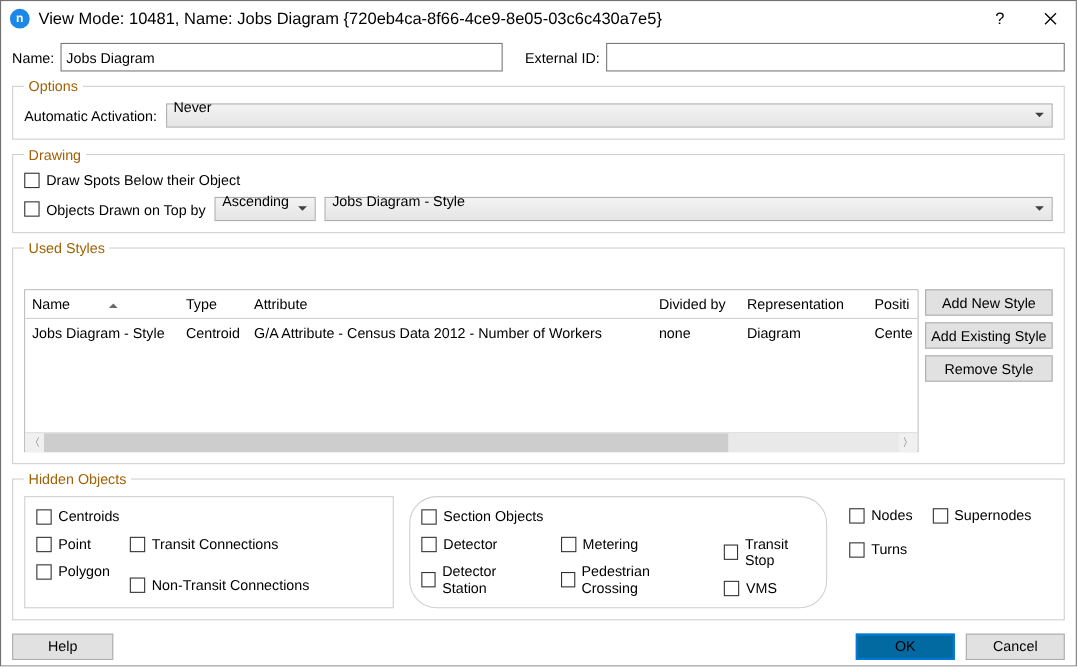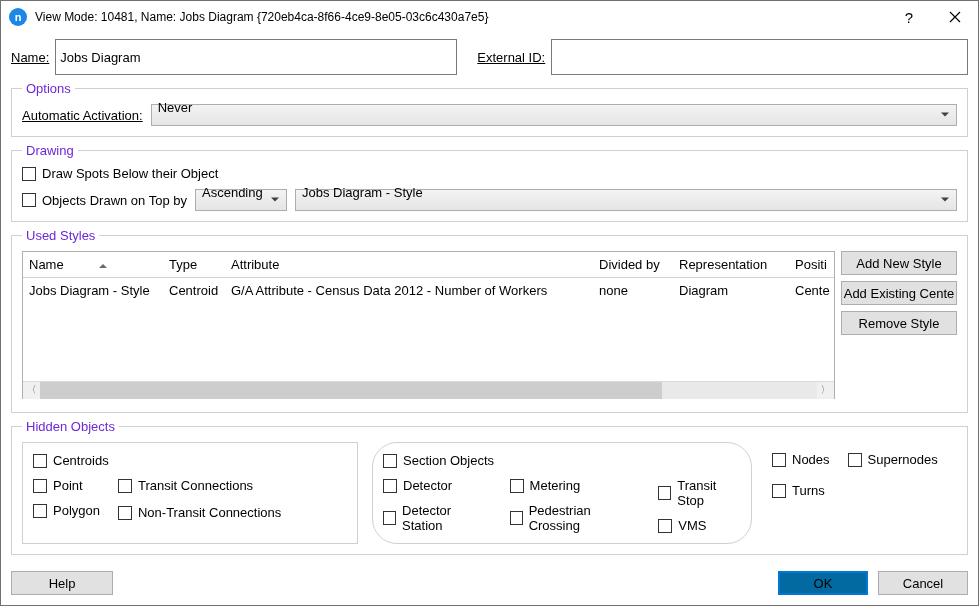--- a/index.html
+++ b/index.html
@@ -1,40 +1,40 @@
 <!DOCTYPE html>
 <html><head>
 <meta charset="utf-8">
 <style>
   * { box-sizing: border-box; font-family: "Segoe UI", Arial, sans-serif; font-size: 13px; }
   body { margin: 0; background: #fff; color: #000; }
   .window { width: 979px; height: 606px; border: 1px solid #707070; display: flex; flex-direction: column; }
 
   .titlebar { height: 32px; display: flex; align-items: center; padding: 0 0 0 8px; }
   .titlebar .app-icon { width: 18px; height: 18px; border-radius: 50%; background: #1b87e6; display: flex; align-items: center; justify-content: center; color: #fff; font-weight: 600; font-size: 11px; margin-right: 8px; }
-  .titlebar .title { flex: 1; font-size: 12px; }
+  .titlebar .title { flex: 1; font-size: 15px; }
   .titlebar .tb-btn { width: 46px; height: 32px; display: flex; align-items: center; justify-content: center; }
   .titlebar .tb-btn svg { width: 12px; height: 12px; stroke: #000; stroke-width: 1.2; fill: none; }
   .help-q { font-size: 15px; font-weight: 400; }
 
   .content { flex: 1; padding: 6px 10px 6px 10px; display: flex; flex-direction: column; gap: 6px; }
 
   .row { display: flex; align-items: center; gap: 6px; }
-  .label { white-space: nowrap; text-decoration: underline; }
+  .label { white-space: nowrap; }
   input[type="text"].tedit {
-    height: 36px; border: 1px solid #7a7a7a; padding: 1px 4px; background: #fff;
+    height: 26px; border: 1px solid #7a7a7a; padding: 1px 4px; background: #fff;
   }
   .name-row input.name { width: 402px; }
   .name-row .extid-label { margin-left: 14px; }
   .name-row input.extid { flex: 1; }
 
   fieldset.group {
     border: 1px solid #d0d0d0; margin: 0; padding: 8px 10px 10px 10px; position: relative;
   }
-  fieldset.group > legend { padding: 0 4px; color: #6d28d9; font-size: 13px; }
+  fieldset.group > legend { padding: 0 4px; color: #a16207; font-size: 13px; }
 
   .select {
     height: 22px; border: 1px solid #adadad; background: linear-gradient(#f3f3f3,#e5e5e5);
     display: flex; align-items: center; padding: 0 20px 16px 6px; position: relative;
   }
   .select::after {
     content: ""; position: absolute; right: 7px; top: 50%; transform: translateY(-30%);
     border: 4px solid transparent; border-top-color: #404040;
   }
 
@@ -44,21 +44,21 @@
   .chk { display: flex; align-items: center; gap: 6px; }
   .chk .box {
     width: 14px; height: 14px; border: 1px solid #333; background: #fff; display: inline-block;
   }
 
   .drawing-rows { display: flex; flex-direction: column; gap: 8px; }
   .drawing-line2 { display: flex; align-items: center; gap: 8px; }
   .drawing-line2 .select.ascdesc { width: 92px; }
   .drawing-line2 .select.stylepick { flex: 1; }
 
-  .used-body { display: flex; gap: 6px; }
+  .used-body { display: flex; gap: 6px; margin-top: 22px; }
   .grid-wrap { flex: 1; border: 1px solid #b0b0b0; height: 148px; display: flex; flex-direction: column; }
   .grid-head { display: flex; background: #fff; border-bottom: 1px solid #d0d0d0; height: 26px; align-items: center; }
   .grid-head .col, .grid-row .col { padding: 0 6px; overflow: hidden; white-space: nowrap; }
   .col.name { width: 140px; position: relative; }
   .col.type { width: 62px; }
   .col.attr { width: 368px; }
   .col.div  { width: 80px; }
   .col.rep  { width: 116px; }
   .col.pos  { width: 44px; }
   .sort-ind { position:absolute; right:56px; top:3px; border:4px solid transparent; border-bottom-color:#6a6a6a; }
@@ -81,21 +81,21 @@
   .hidden-box.col1 { width: 336px; display:flex; flex-direction:column; gap:10px; }
   .hidden-box.col1 .sub { display:flex; gap: 18px; }
   .hidden-box.col2 { width: 380px; display:flex; flex-direction:column; gap:10px;border-radius:25px; }
   .hidden-box.col2 .sub { display:flex; gap: 22px; }
   .hidden-col3 { display:flex; flex-direction:column; gap:16px; padding: 10px 0 0 6px; }
   .hidden-col3 .sub { display:flex; gap: 18px; }
 
   .footer { height: 44px; display:flex; align-items:center; padding: 0 10px; gap:10px; }
   .footer .spacer { flex:1; }
   .footer .btn { width: 90px; }
-  .footer .btn.help { width: 102px; }
+  .footer .btn.help { width: 92px; }
   .footer .btn.ok { border: 2px solid #0078d7; background:#0369a1; }
 
 </style>
 </head>
 <body>
 
 <div class="window">
 
   <div class="titlebar">
     <div class="app-icon">n</div>
@@ -179,21 +179,21 @@
           <div class="grid-hscroll">
             <div class="arrow">〈</div>
             <div class="track">
                 <div class="thumb"></div>
               </div>
             <div class="arrow">〉</div>
           </div>
         </div>
         <div class="side-btns">
           <div class="btn">Add New Style</div>
-          <div class="btn">Add Existing Cente</div>
+          <div class="btn">Add Existing Style</div>
           <div class="btn">Remove Style</div>
         </div>
       </div>
     </fieldset>
 
     <fieldset class="group">
       <legend>Hidden Objects</legend>
       <div class="hidden-grid">
         <div class="hidden-box col1">
           <label class="chk">
@@ -204,21 +204,21 @@
             <div style="display:flex;flex-direction:column;gap:10px;">
               <label class="chk">
                   <span class="box"></span>
                   <span>Point</span>
                 </label>
               <label class="chk">
                   <span class="box"></span>
                   <span>Polygon</span>
                 </label>
             </div>
-            <div style="display:flex;flex-direction:column;gap:12px;">
+            <div style="display:flex;flex-direction:column;gap:22px;">
               <label class="chk">
                   <span class="box"></span>
                   <span>Transit Connections</span>
                 </label>
               <label class="chk">
                   <span class="box"></span>
                   <span>Non-Transit Connections</span>
                 </label>
             </div>
           </div>

